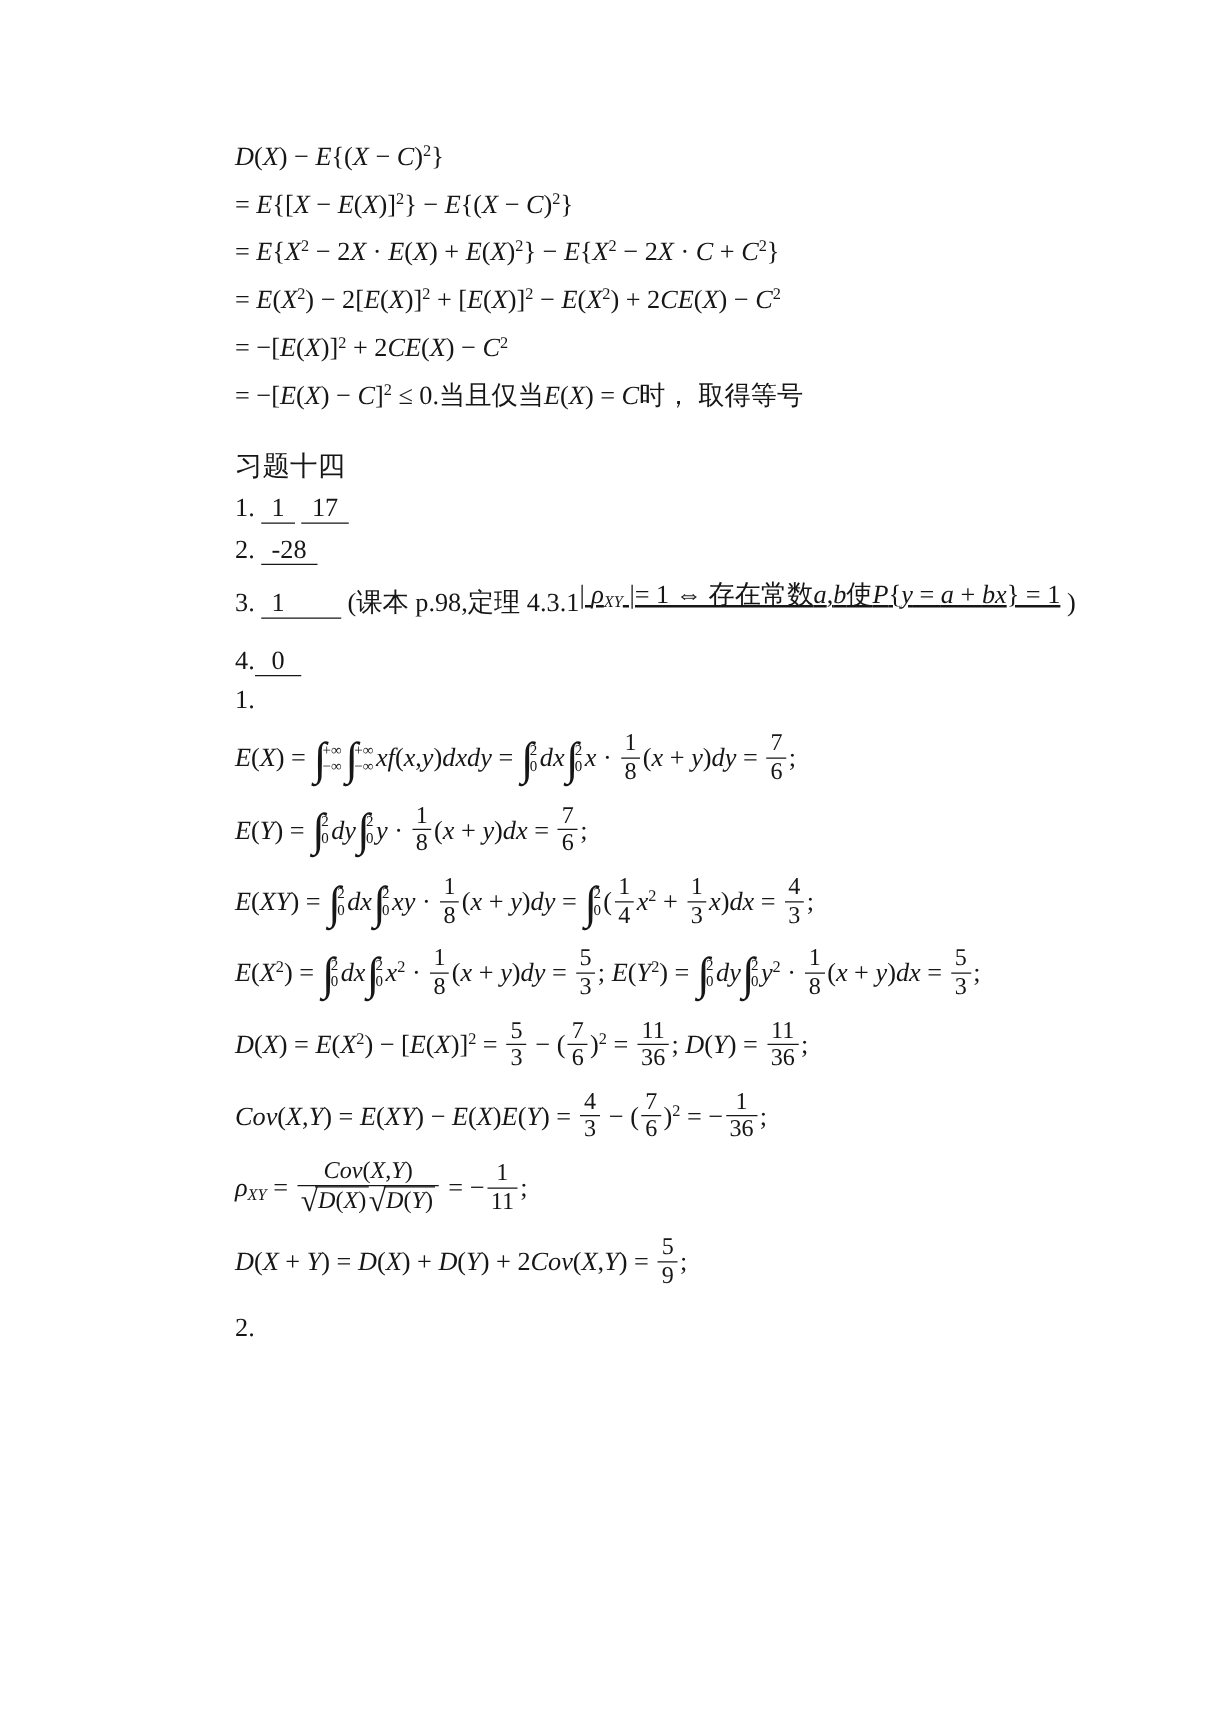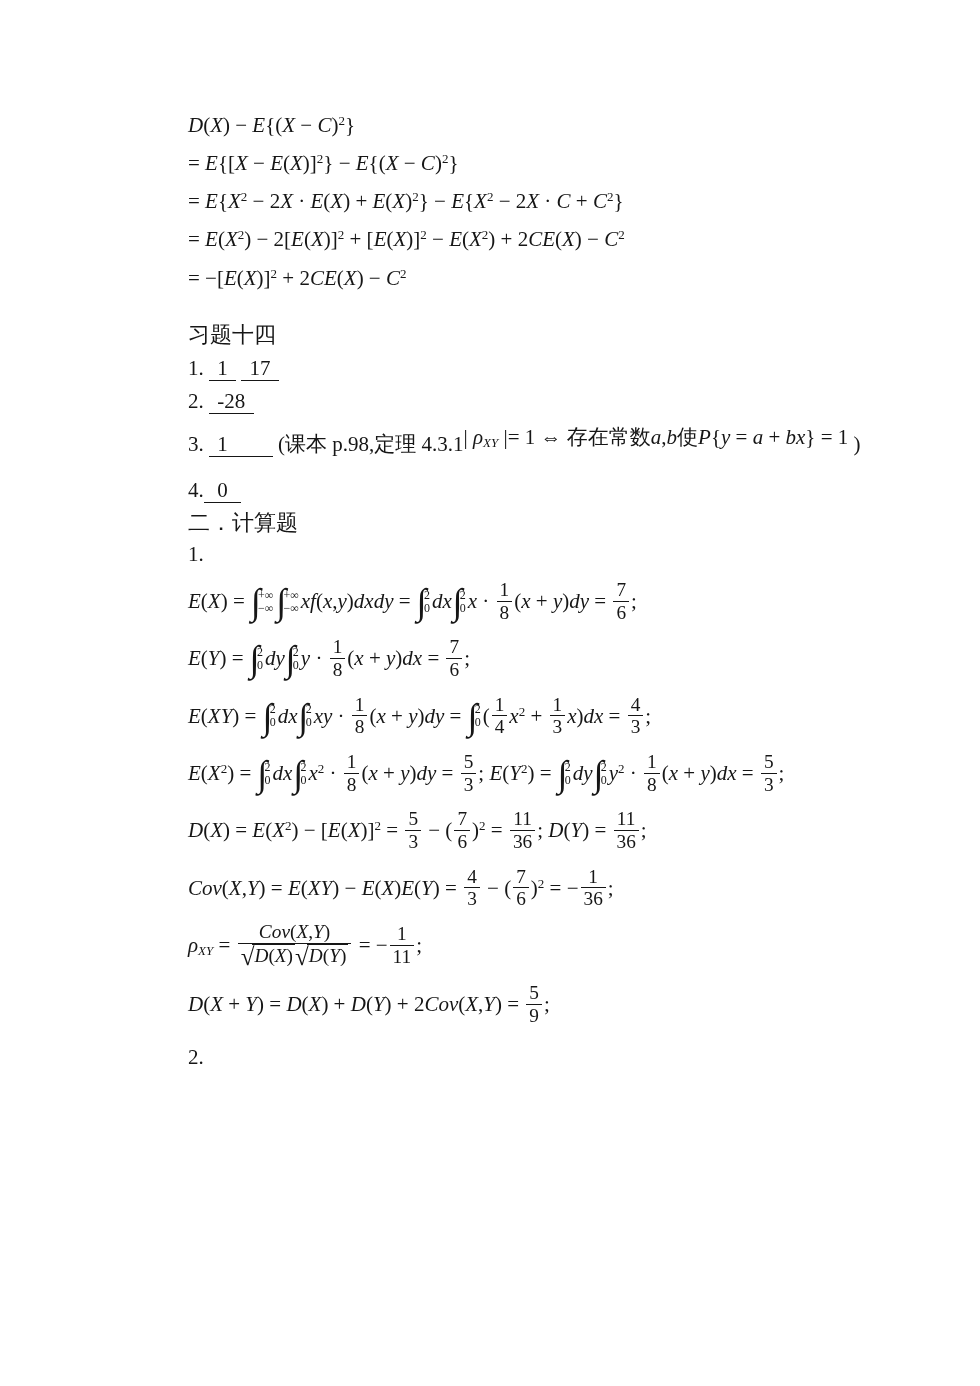--- a/index.html
+++ b/index.html
@@ -71,21 +71,21 @@
   
   i { font-style: italic; }
   .sp { font-size: 0.62em; vertical-align: 0.55em; }
   .sb { font-size: 0.62em; vertical-align: -0.25em; font-style: italic; }
   .u {
     display: inline-block;
     border-bottom: 1.7px solid currentColor;
     padding: 0 3px;
     line-height: 1.15;
   }
-  .up { position: relative; top: -7px; }
+  .up { position: relative; top: -7px; text-decoration: underline; }
   .frac {
     display: inline-block;
     vertical-align: middle;
     text-align: center;
     margin: 0 2px;
     position: relative;
     top: -2px;
     line-height: 1.12;
   }
   .fn, .fd { display: block; padding: 0 3px; font-size: 0.92em; }
@@ -122,34 +122,34 @@
 <body>
 
 <div class="doc">
 
   <section>
     <div class="mline"><i>D</i>(<i>X</i>) − <i>E</i>{(<i>X</i> − <i>C</i>)<span class="sp">2</span>}</div>
     <div class="mline">= <i>E</i>{[<i>X</i> − <i>E</i>(<i>X</i>)]<span class="sp">2</span>} − <i>E</i>{(<i>X</i> − <i>C</i>)<span class="sp">2</span>}</div>
     <div class="mline">= <i>E</i>{<i>X</i><span class="sp">2</span> − 2<i>X</i> · <i>E</i>(<i>X</i>) + <i>E</i>(<i>X</i>)<span class="sp">2</span>} − <i>E</i>{<i>X</i><span class="sp">2</span> − 2<i>X</i> · <i>C</i> + <i>C</i><span class="sp">2</span>}</div>
     <div class="mline">= <i>E</i>(<i>X</i><span class="sp">2</span>) − 2[<i>E</i>(<i>X</i>)]<span class="sp">2</span> + [<i>E</i>(<i>X</i>)]<span class="sp">2</span> − <i>E</i>(<i>X</i><span class="sp">2</span>) + 2<i>CE</i>(<i>X</i>) − <i>C</i><span class="sp">2</span></div>
     <div class="mline">= −[<i>E</i>(<i>X</i>)]<span class="sp">2</span> + 2<i>CE</i>(<i>X</i>) − <i>C</i><span class="sp">2</span></div>
+    <div class="mline">= −[<i>E</i>(<i>X</i>) − <i>C</i>]<span class="sp">2</span> ≤ 0.当且仅当<i>E</i>(<i>X</i>) = <i>C</i>时， 取得等号</div>
   </section>
 
   <h2 class="title">习题十四</h2>
 
 
   <div class="item">1. <span class="u">&nbsp;1&nbsp;</span>  <span class="u">&nbsp;17&nbsp;</span></div>
 
   <div class="item">2. <span class="u">&nbsp;-28&nbsp;</span></div>
 
   <div class="item item3">3. <span class="u">&nbsp;1&nbsp;&nbsp;&nbsp;&nbsp;&nbsp;&nbsp;&nbsp;&nbsp;</span>      (课本 p.98,定理 4.3.1<span class="up">| <i>ρ</i><span class="sb">XY</span> |= 1 ⇔ 存在常数<i>a</i>,<i>b</i>使<i>P</i>{<i>y</i> = <i>a</i> + <i>bx</i>} = 1</span> )</div>
 
   <div class="item item4"> 4.<span class="u">&nbsp;&nbsp;0&nbsp;&nbsp;</span></div>
 
-  <div class="heading">二．计算题</div>
 
   <div class="plabel">1.</div>
 
   <section>
     <div class="calc"><i>E</i>(<i>X</i>) = <span class="int">
           <span class="isign">∫</span>
           <span class="ilims">
             <span>+∞</span>
             <span>−∞</span>
           </span>

